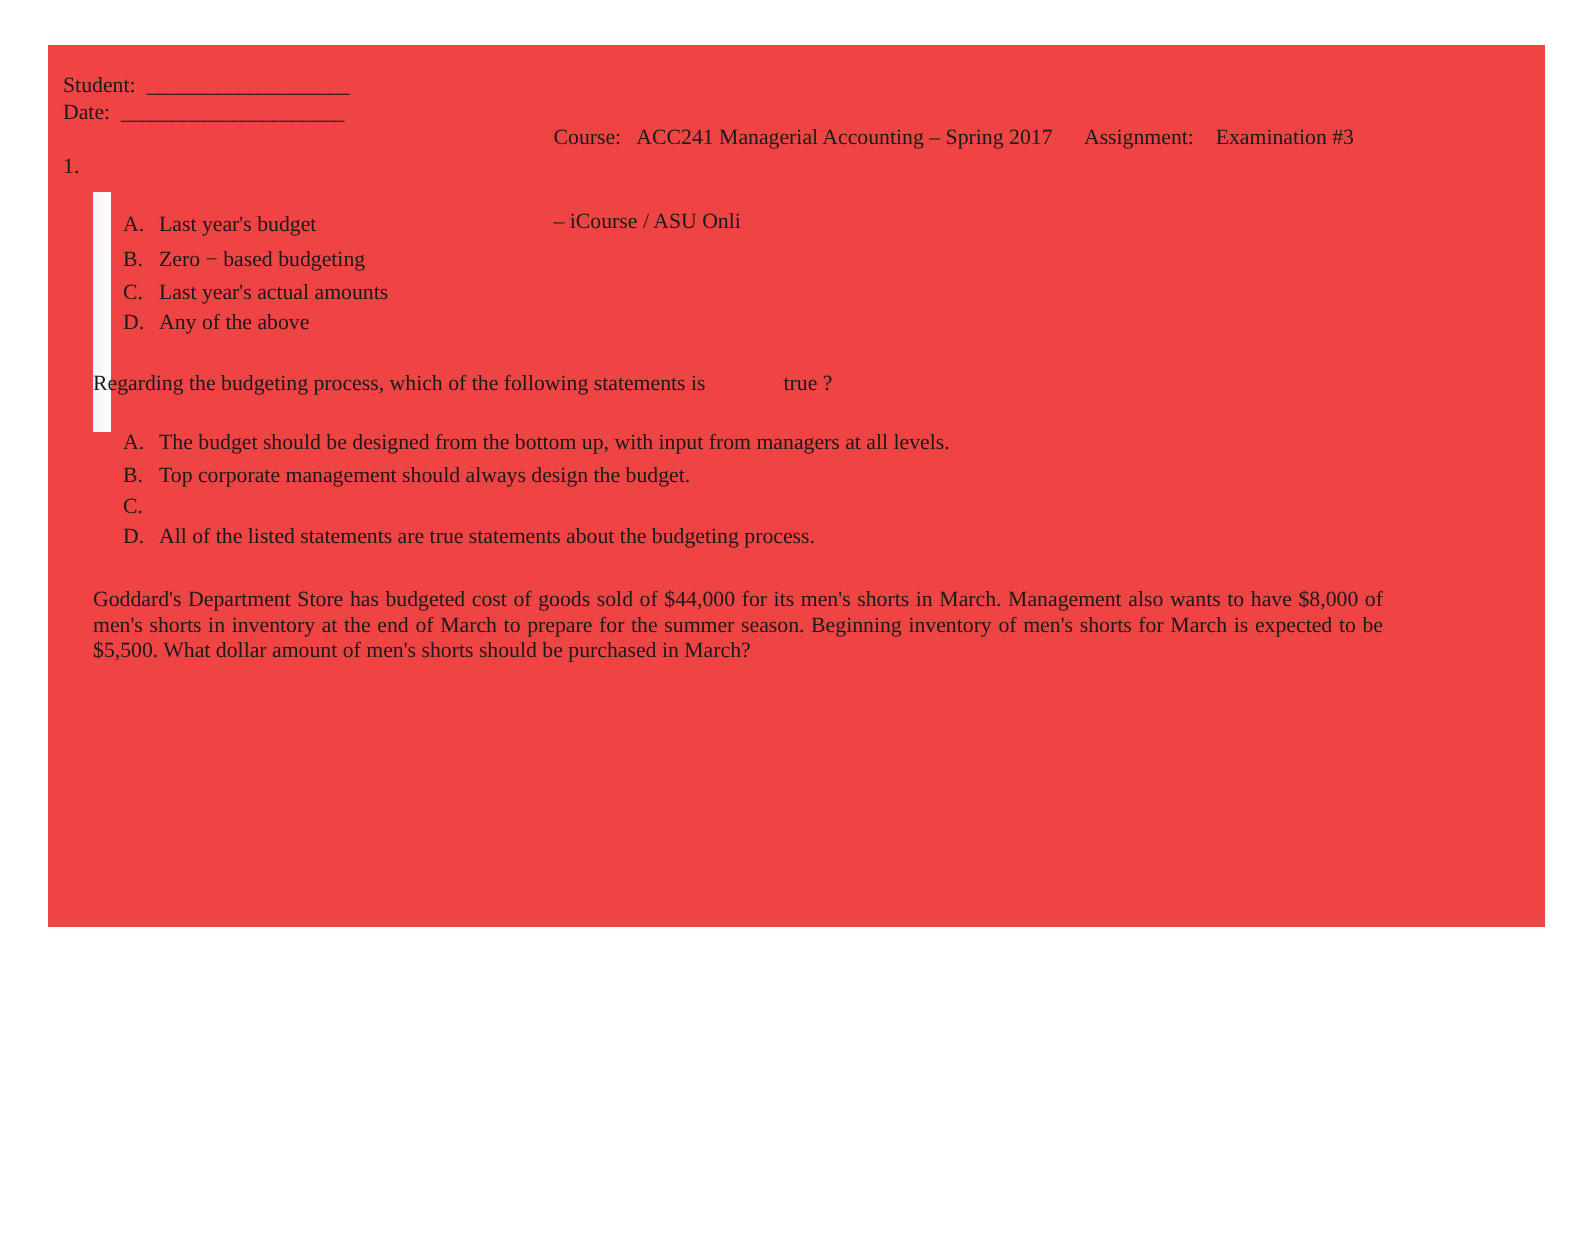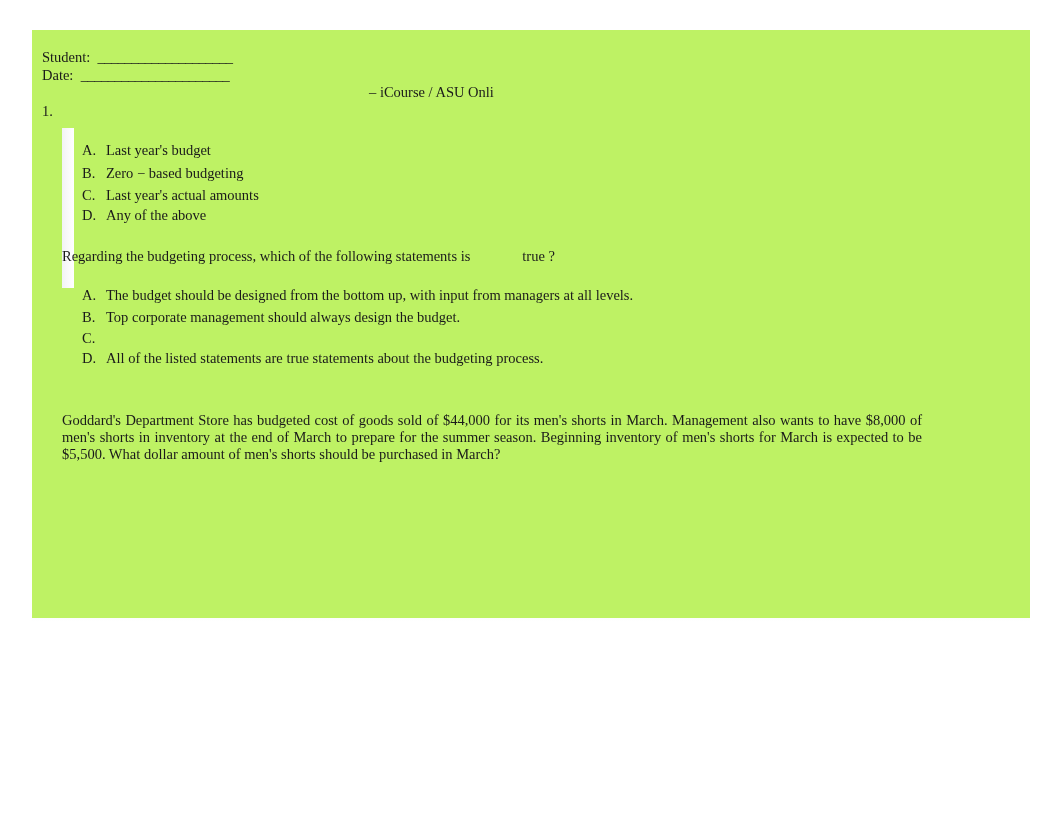--- a/index.html
+++ b/index.html
@@ -16,21 +16,21 @@
     position: relative;
   }
 
   
   .page {
     position: absolute;
     left: 32px;
     top: 30px;
     width: 998px;
     height: 588px;
-    background: #bef264;
+    background: #ef4444;
   }
   
   .band {
     position: absolute;
     pointer-events: none;
   }
   .band-top {
     left: 32px; top: 30px; width: 998px; height: 14px;
     background: linear-gradient(to bottom, #f6f7f8 0%, #fbfbfc 55%, #ffffff 100%);
   }
@@ -121,21 +121,20 @@
     width: 24px;
     flex: 0 0 24px;
   }
   .opt-txt { white-space: pre; }
 
   .para {
     position: absolute;
     font-size: 14.5px;
     line-height: 16.8px;
     text-align: justify;
-    margin-top: 20px;
   }
 </style>
 </head>
 <body>
 
 <div class="band band-top"></div>
 <div class="band edge-left"></div>
 <div class="band edge-right"></div>
 <div class="band band-mid1"></div>
 <div class="band band-mid2"></div>
@@ -148,20 +147,21 @@
   <div class="band edge-inner" style="left:30px; top:98px;"></div>
 
   <div class="hdr">
 
     <div class="hdr-left">
       <div class="hdr-row"><span class="hdr-label">Student:</span><span>  </span><span class="hdr-rule">____________________</span></div>
       <div class="hdr-row"><span class="hdr-label">Date:</span><span>  </span><span class="hdr-rule">______________________</span></div>
     </div>
 
     <div class="hdr-right">
+      <div class="hdr-row"><span>Course:</span><span>   </span><span>ACC241 Managerial Accounting – Spring 2017</span><span>      </span><span>Assignment:</span><span>    </span><span>Examination #3</span></div>
       <div class="hdr-row"><span>– iCourse / ASU Onli</span></div>
     </div>
 
   </div>
 
   <div class="q-num-row" style="left:10px; top:72px; width:500px;">
     <span class="q-num">1.</span>
   </div>
 
   <div class="opts" style="left:50px; top:111px; width:400px;">

